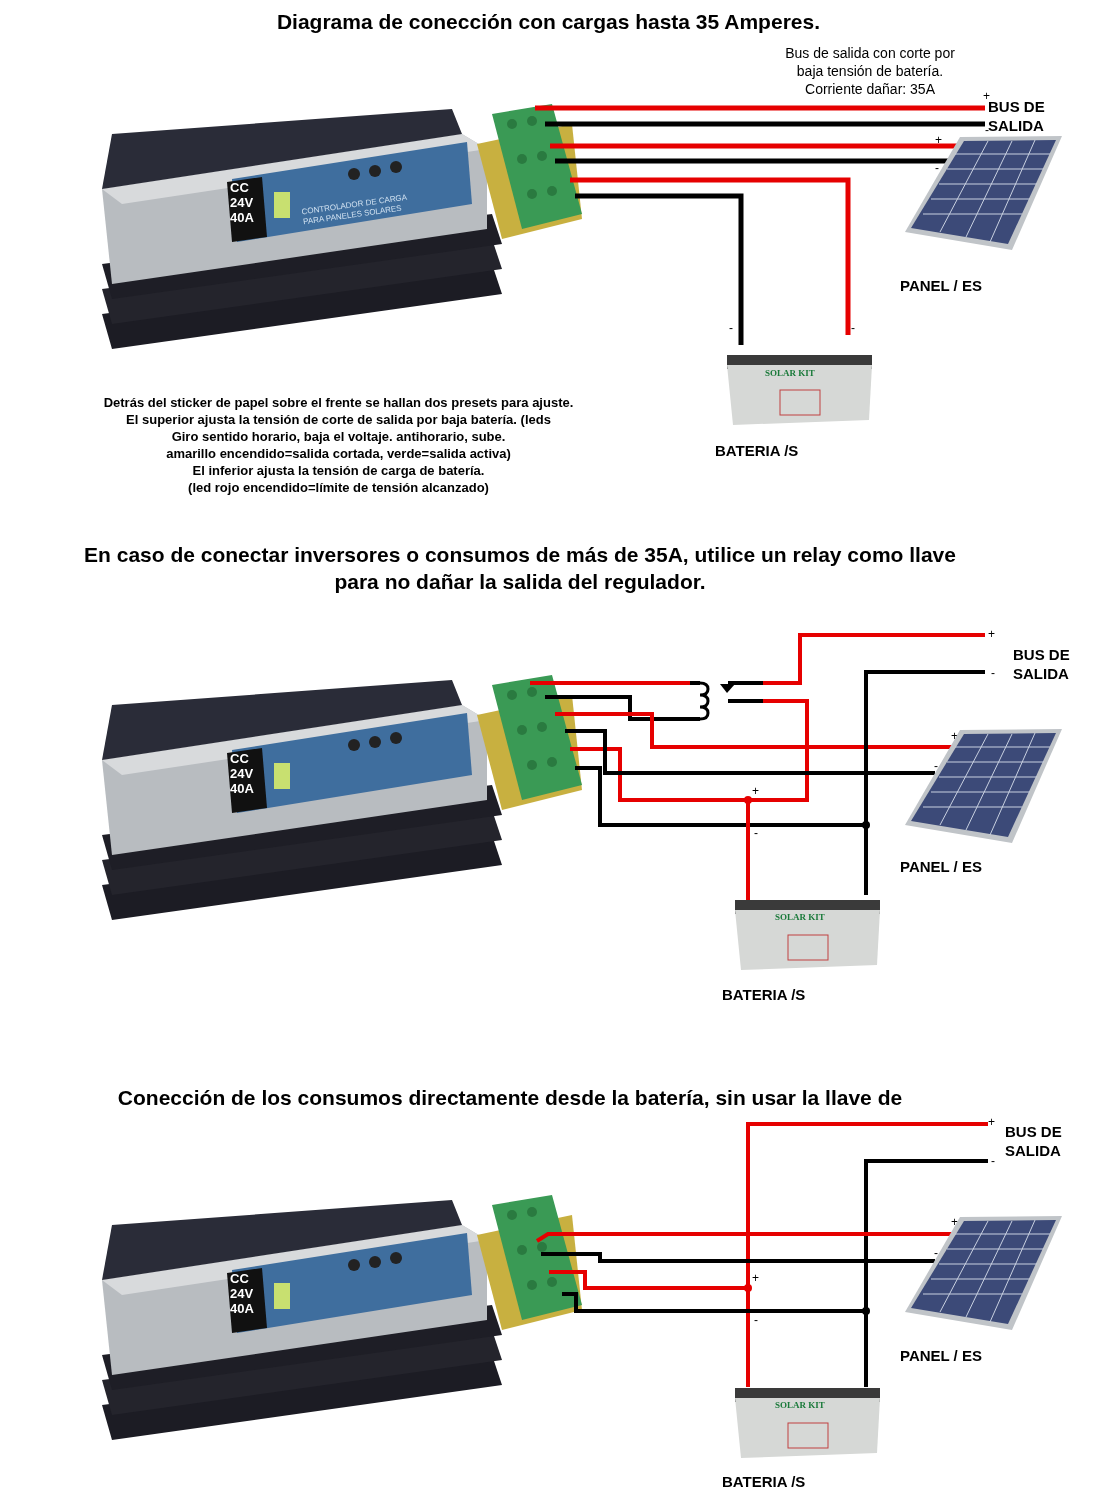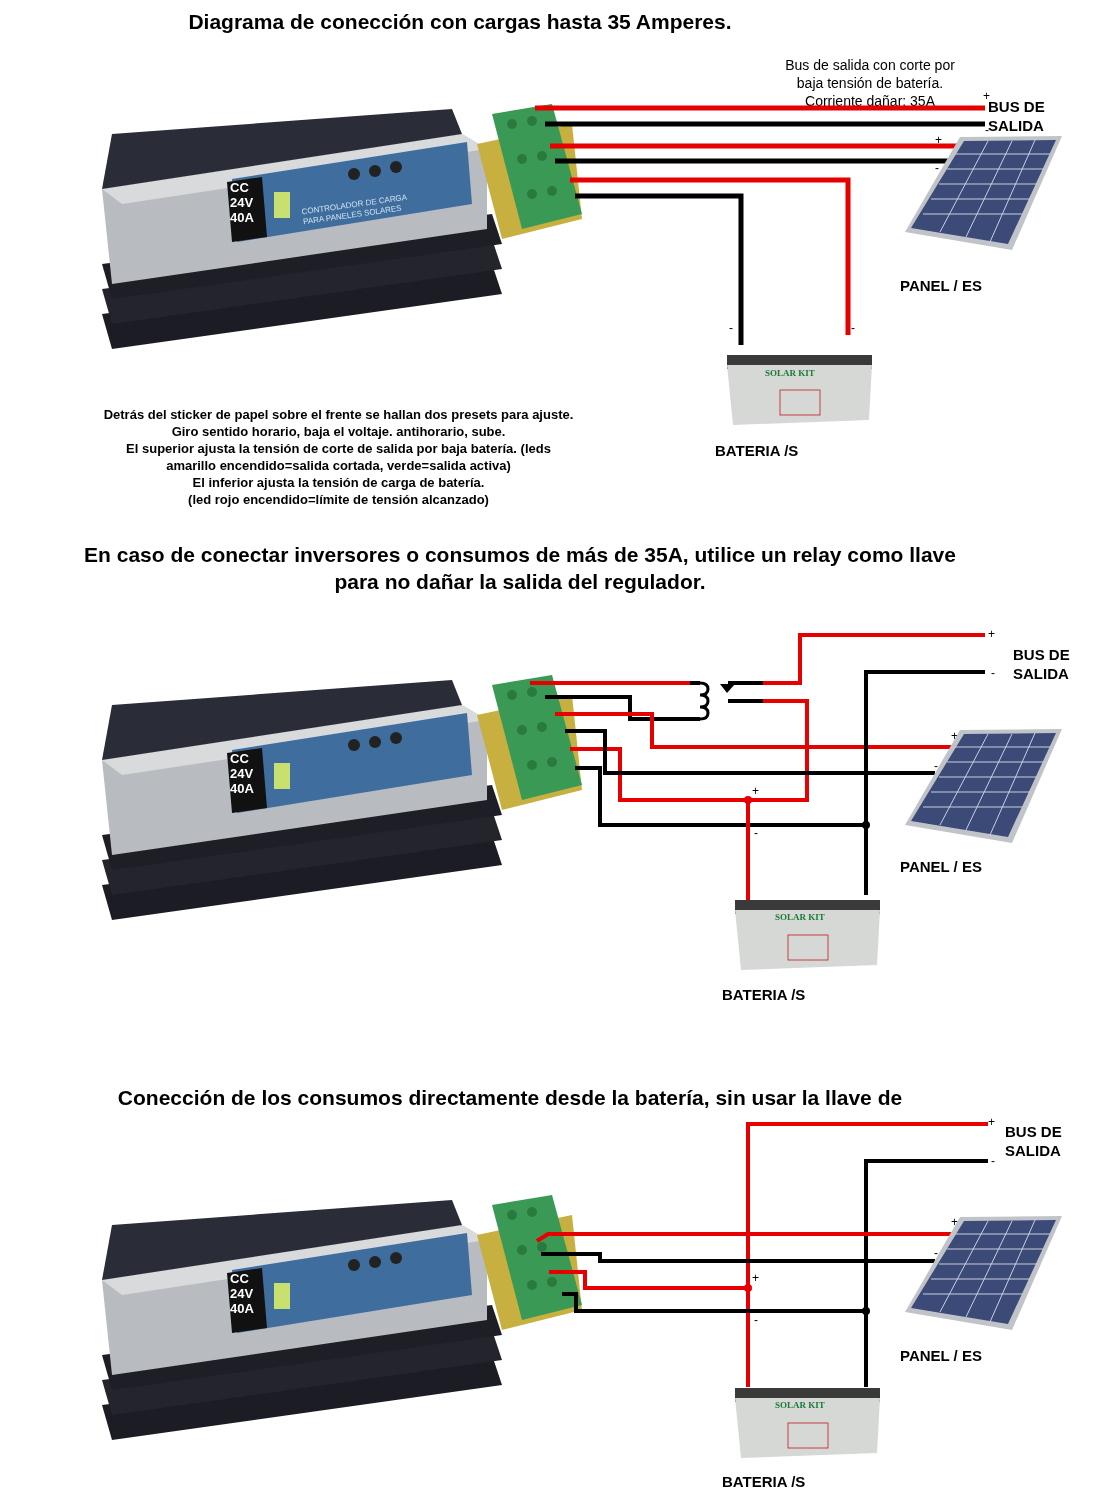--- a/index.html
+++ b/index.html
@@ -1,28 +1,28 @@
 <!DOCTYPE html>
 <html><head>
 <meta charset="utf-8">
 <style>
   html, body { margin:0; padding:0; background:#ffffff; }
   body { width:1119px; height:1497px; position:relative; overflow:hidden;
          font-family:"Liberation Sans", sans-serif; color:#000; }
   .abs { position:absolute; }
   .title { font-weight:bold; font-size:21px; text-align:center; line-height:27px; }
-  .note { font-weight:bold; font-size:14px; text-align:center; line-height:18px;margin-top:12px; }
+  .note { font-weight:bold; font-size:14px; text-align:center; line-height:18px; }
   .lbl { font-weight:bold; font-size:15px; text-align:left; line-height:19px; }
   .pm { font-size:12px; line-height:12px; }
   svg.layer { position:absolute; left:0; top:0; }
 </style>
 </head>
 <body>
 
-<div class="abs title" style="left:100px;top:8px;width:720px;">Diagrama de conección con cargas hasta 35 Amperes.</div>
+<div class="abs title" style="left:100px;top:8px;width:720px;text-align:right;">Diagrama de conección con cargas hasta 35 Amperes.</div>
 
 <div class="abs note" style="left:740px;top:44px;width:260px;font-weight:normal;font-size:14px;">
   <div>Bus de salida con corte por</div>
   <div>baja tensión de batería.</div>
   <div>Corriente dañar: 35A</div>
 </div>
 
 <div class="abs" style="left:92px;top:104px;width:500px;height:255px;">
   <svg width="500" height="255" viewBox="0 0 500 255">
 
@@ -104,22 +104,22 @@
 <svg class="abs" style="left:725px;top:345px;" width="150" height="80">
   <rect x="2" y="10" width="145" height="14" fill="#3a3a3a"></rect>
   <polygon points="2,20 147,20 144,75 8,80" fill="#d6d8d6"></polygon>
   <rect x="55" y="45" width="40" height="25" fill="none" stroke="#c04040" stroke-width="1"></rect>
 </svg>
 <div class="abs" style="left:765px;top:368px;color:#1a7a3a;font-family:'Liberation Serif',serif;font-weight:bold;font-size:9px;">SOLAR KIT</div>
 <div class="abs lbl" style="left:715px;top:441px;width:130px;">BATERIA /S</div>
 
 <div class="abs note" style="left:0;top:394px;width:605px;font-size:13px;line-height:17px;padding-left:36px;">
   <div>Detrás del sticker de papel sobre el frente se hallan dos presets para ajuste.</div>
+  <div>El superior ajusta la tensión de corte de salida por baja batería.  (leds</div>
   <div>Giro sentido horario, baja el voltaje. antihorario, sube.</div>
-  <div>El superior ajusta la tensión de corte de salida por baja batería.  (leds</div>
   <div>amarillo encendido=salida cortada, verde=salida activa)</div>
   <div>El inferior ajusta la tensión de carga de batería.</div>
   <div>(led rojo encendido=límite de tensión alcanzado)</div>
 </div>
 
 <div class="abs title" style="left:0;top:541px;width:1010px;margin-left:15px;">
   <div>En caso de conectar inversores o consumos de más de 35A, utilice un relay como llave</div>
   <div>para no dañar la salida del regulador.</div>
 </div>
 

